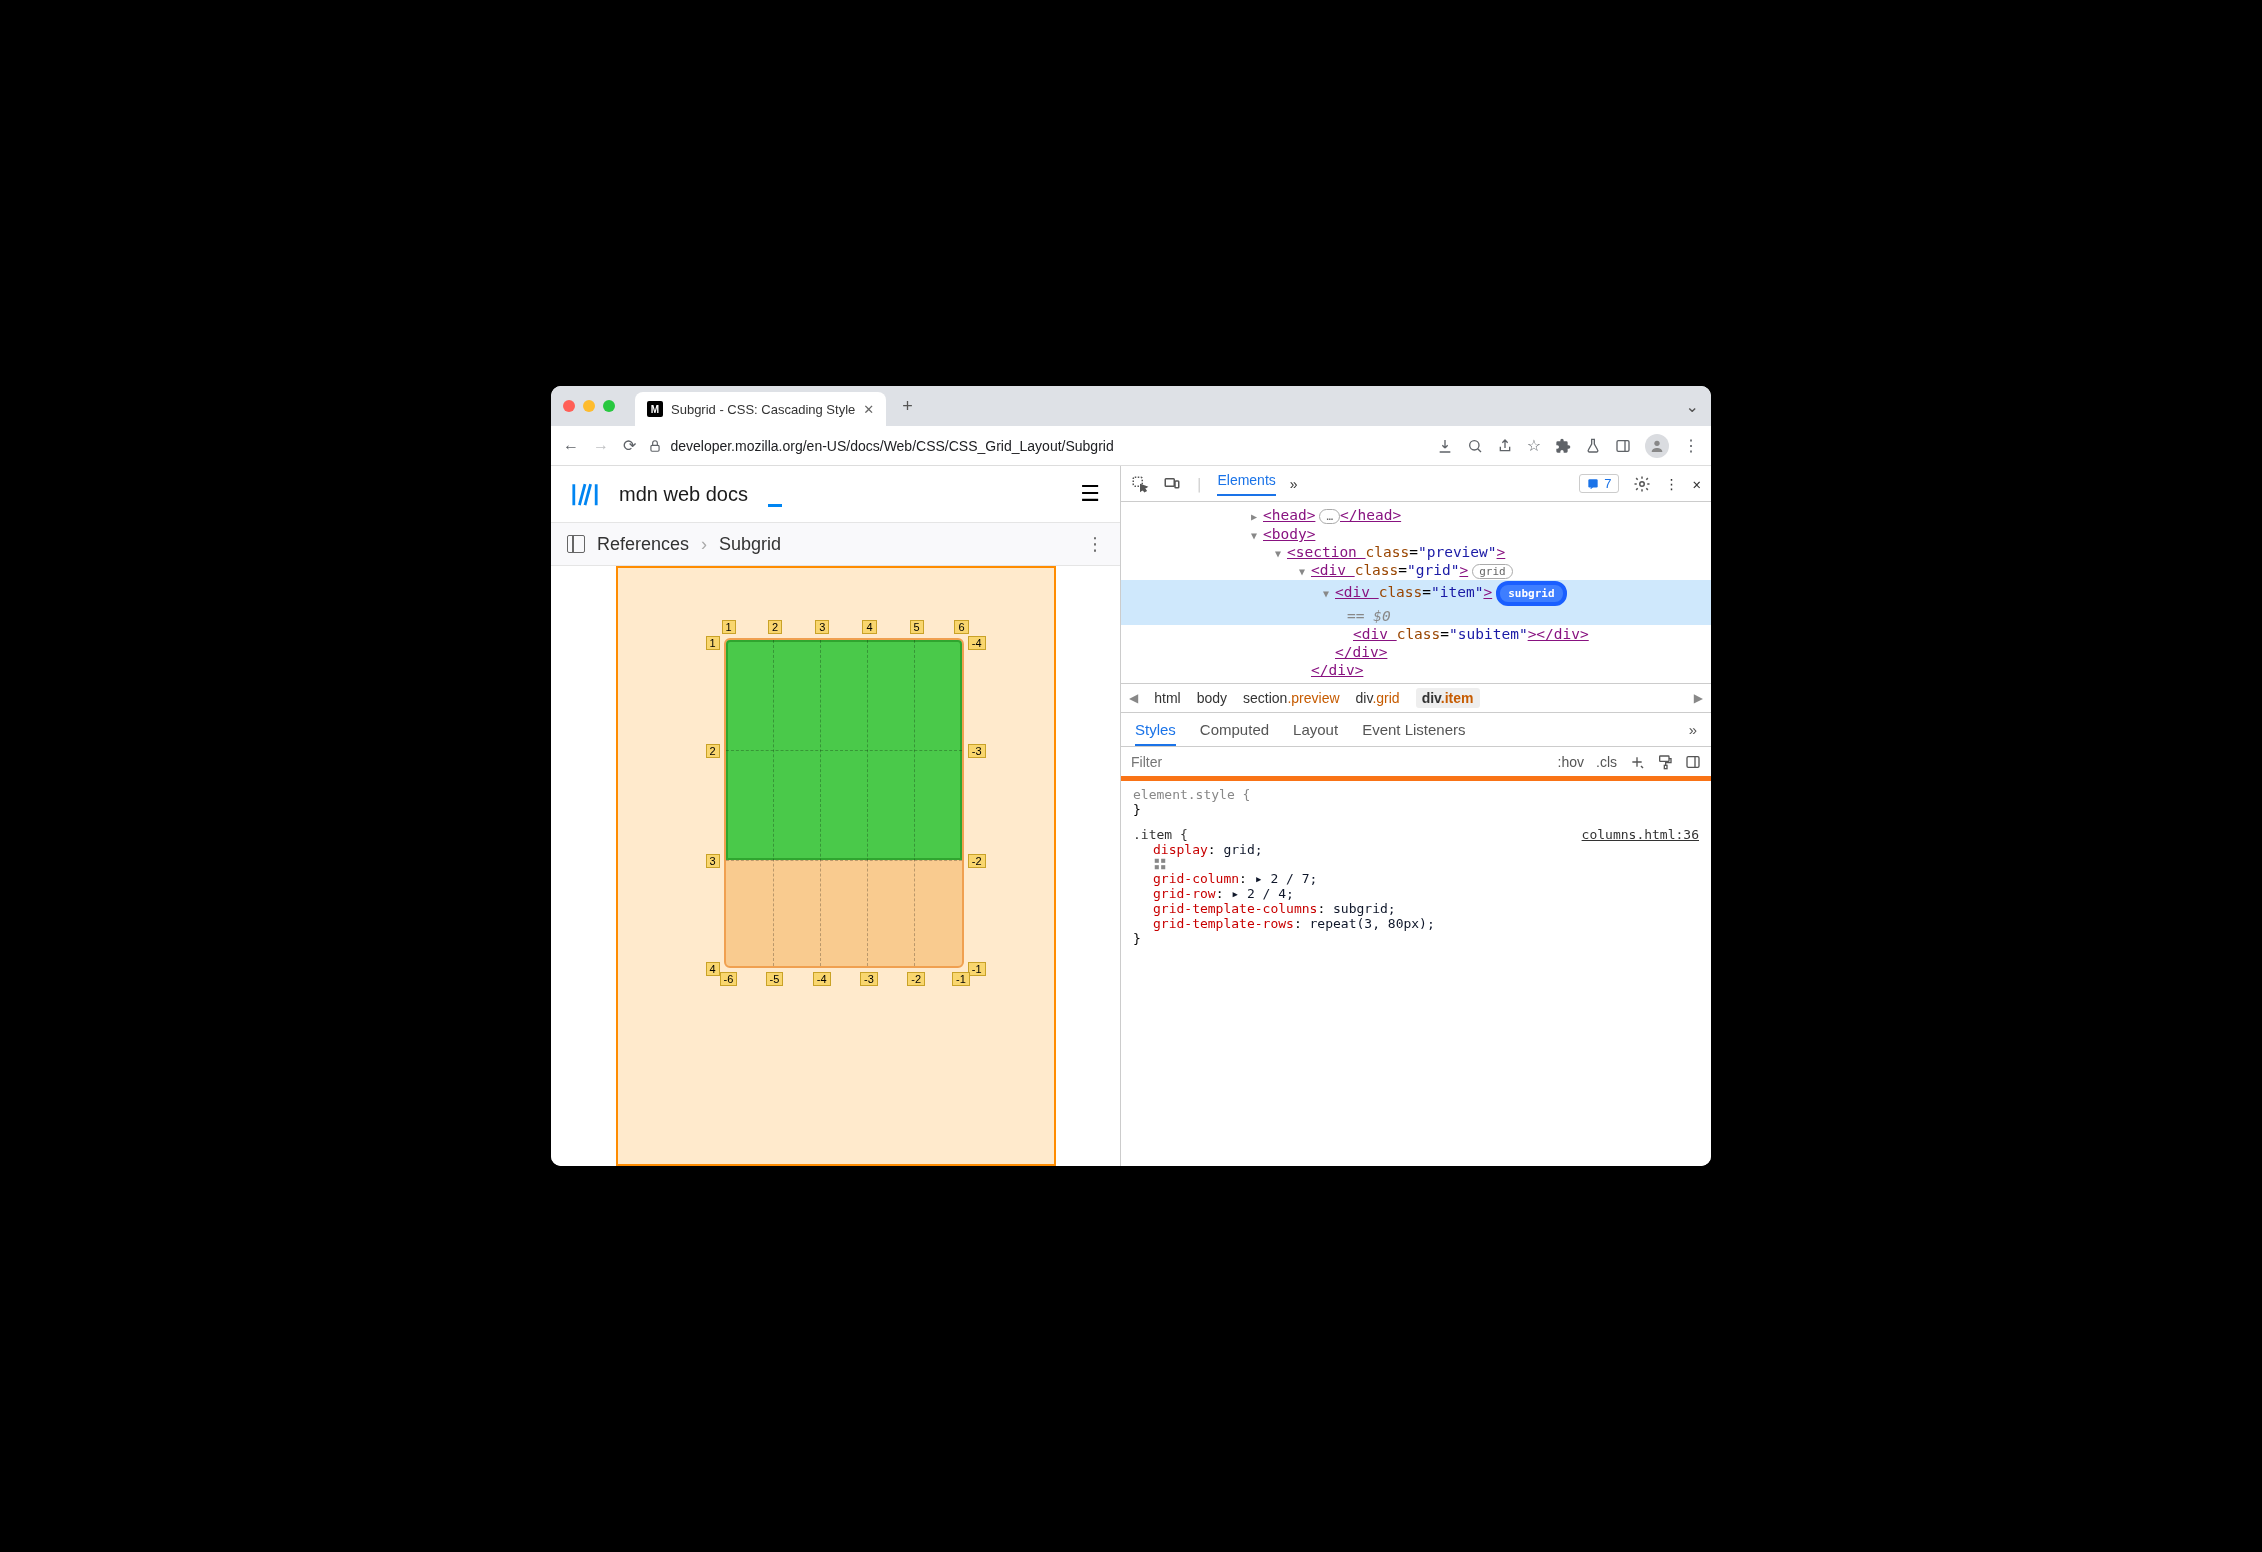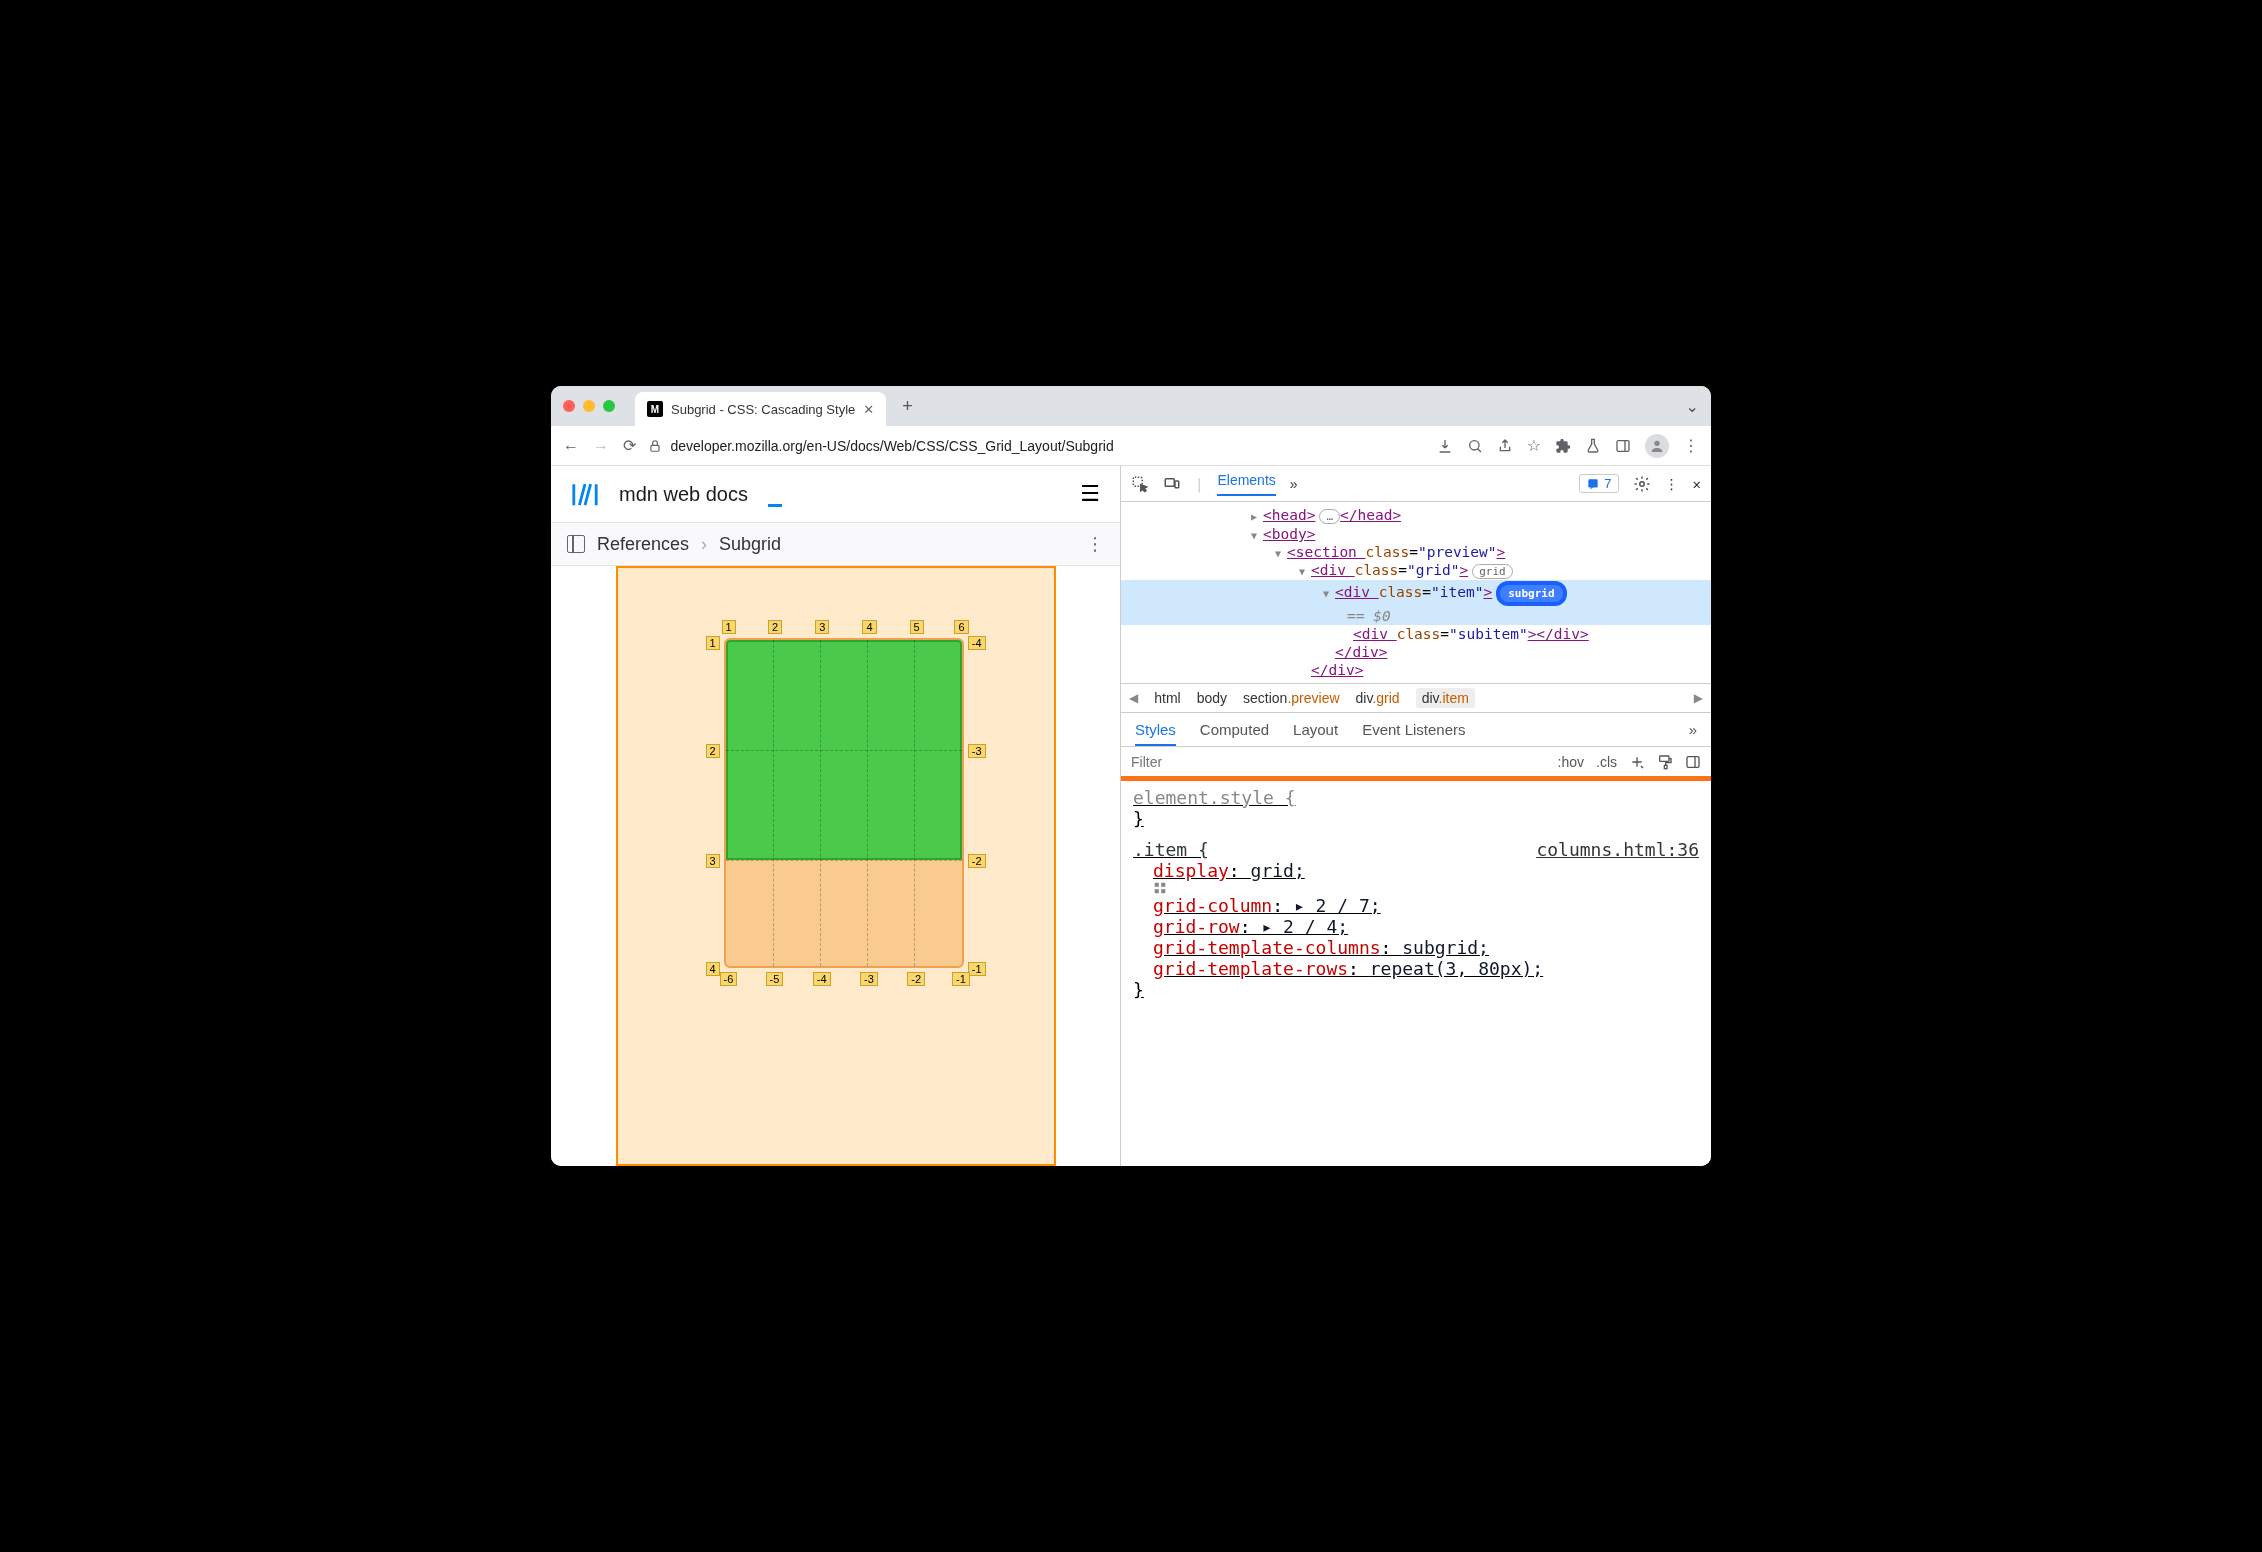--- a/index.html
+++ b/index.html
@@ -56,28 +56,28 @@
   .ind { display:inline-block; }
   .tri { color: #888; font-size: 10px; display:inline-block;width:12px;}
   .tag { color: #881280; text-decoration: underline; }
   .attr-n { color: #994500; }
   .attr-v { color: #1a1aa6; }
   .badge { display:inline-block;border:1px solid #aaa;border-radius:10px;padding:0 6px;font-size:11px;color:#666;background:#fff;margin-left:4px;}
   .badge.circled { border: 4px solid #1a5fff; border-radius: 12px; background:#3e7eff; color:#fff; font-weight:bold; padding:2px 8px;}
   .dom-eq { color:#888; font-style:italic;}
   .crumbs { height: 30px; border-top:1px solid #ccc;border-bottom:1px solid #ccc;display:flex;align-items:center;padding:0 8px;gap:16px;font-size:14px;font-family:-apple-system,sans-serif;}
   .crumbs .c{color:#333}.crumbs .cl{color:#c65b00}
-  .crumbs .active{background:#eee;padding:2px 6px;border-radius:3px;}
+  .crumbs .active{background:#eee;padding:2px 6px;border-radius:3px;font-weight:bold;}
   .crumbs .arrow{color:#888;font-size:12px;}
   .styles-tabs { height: 34px; border-bottom:1px solid #ccc;display:flex;align-items:center;gap:24px;padding:0 14px;font-size:15px;font-family:-apple-system,sans-serif;color:#555;}
   .styles-tabs .active{color:#1a73e8;border-bottom:2px solid #1a73e8;padding-bottom:6px;margin-bottom:-8px;}
   .filter-bar { height: 34px; border-bottom:5px solid #f97316;display:flex;align-items:center;padding:0 10px;gap:12px;font-size:14px;}
   .filter-bar input { flex:1;border:none;outline:none;font-size:14px;font-family:-apple-system,sans-serif;}
   .filter-bar .btn{color:#555;font-family:sans-serif;cursor:pointer;}
-  .styles-body { flex:1; padding: 6px 12px; font-size:18px; overflow:hidden;text-decoration:underline;}
+  .styles-body { flex:1; padding: 6px 12px; font-size:13px; overflow:hidden;}
   .rule-head { display:flex;justify-content:space-between;}
   .sel-txt{color:#333}.src-link{color:#333;text-decoration:underline;}
   .prop{color:#c80000}.val{color:#0f172a}
   .decl{padding-left:20px;}
   svg{display:block}
   .dashed-v{position:absolute;top:0;bottom:0;border-left:1px dashed rgba(0,0,0,0.25);}
   .dashed-h{position:absolute;left:0;right:0;border-top:1px dashed rgba(0,0,0,0.25);}
 </style>
 </head>
 <body>

